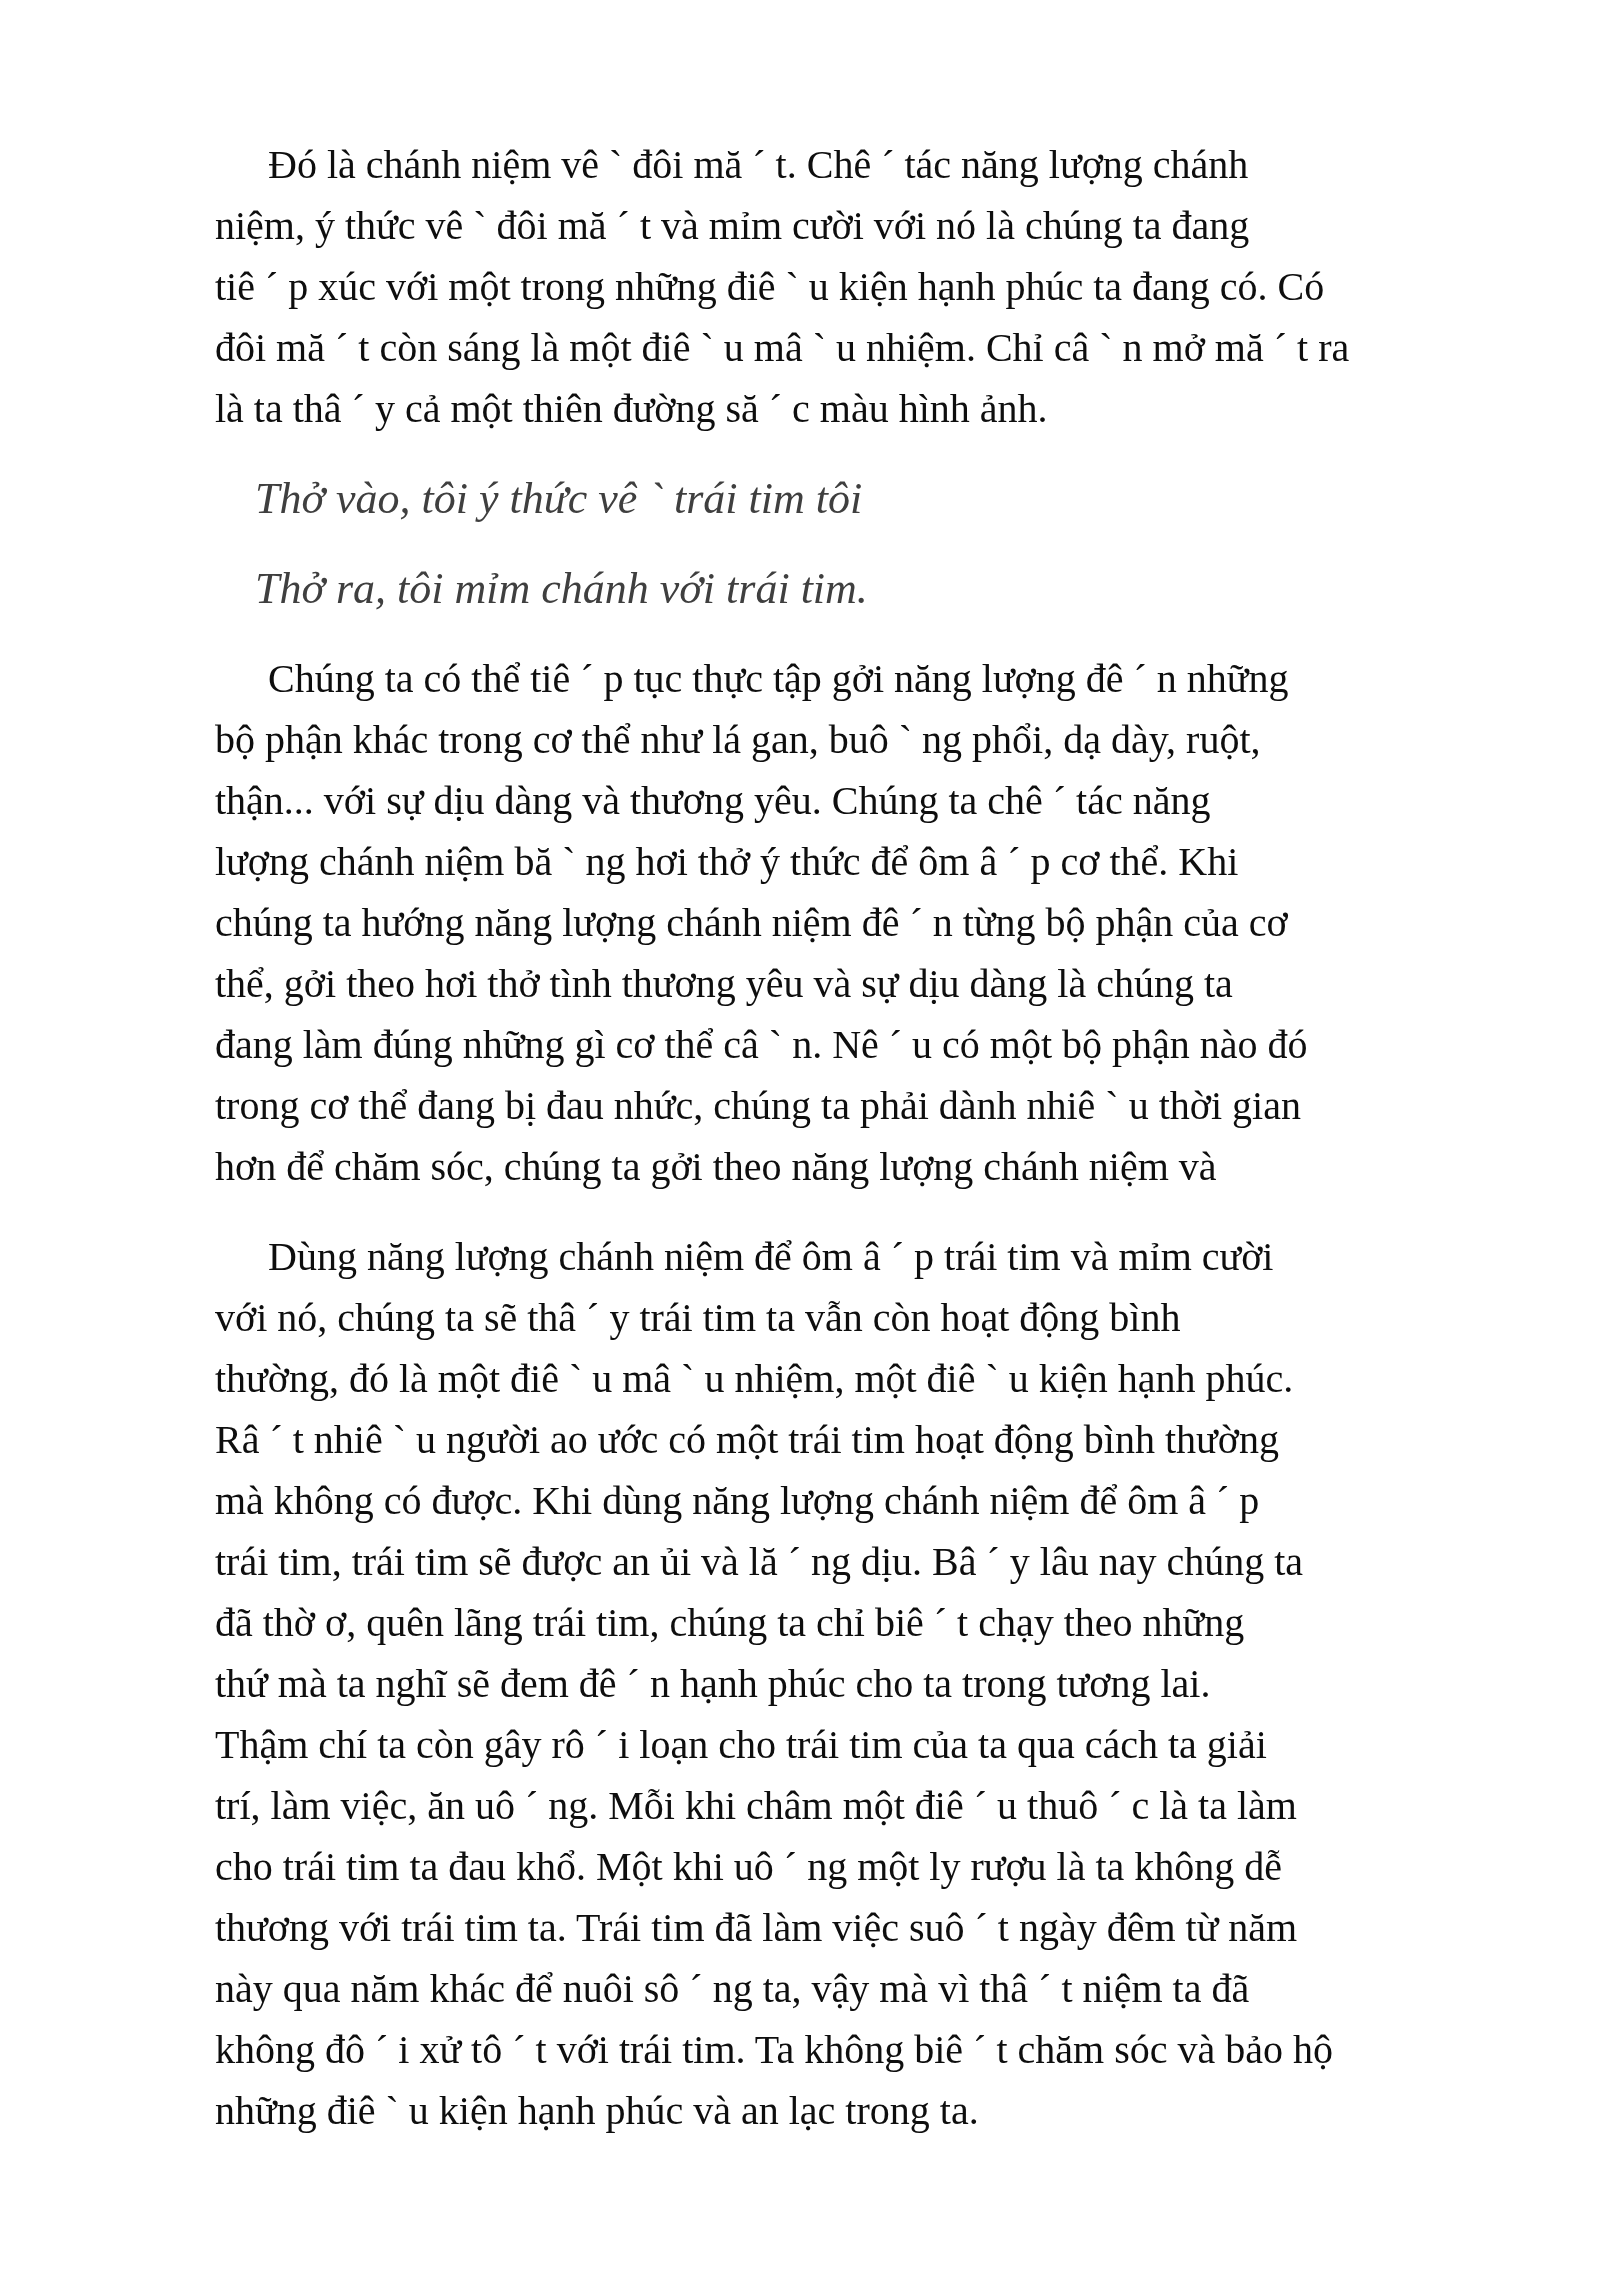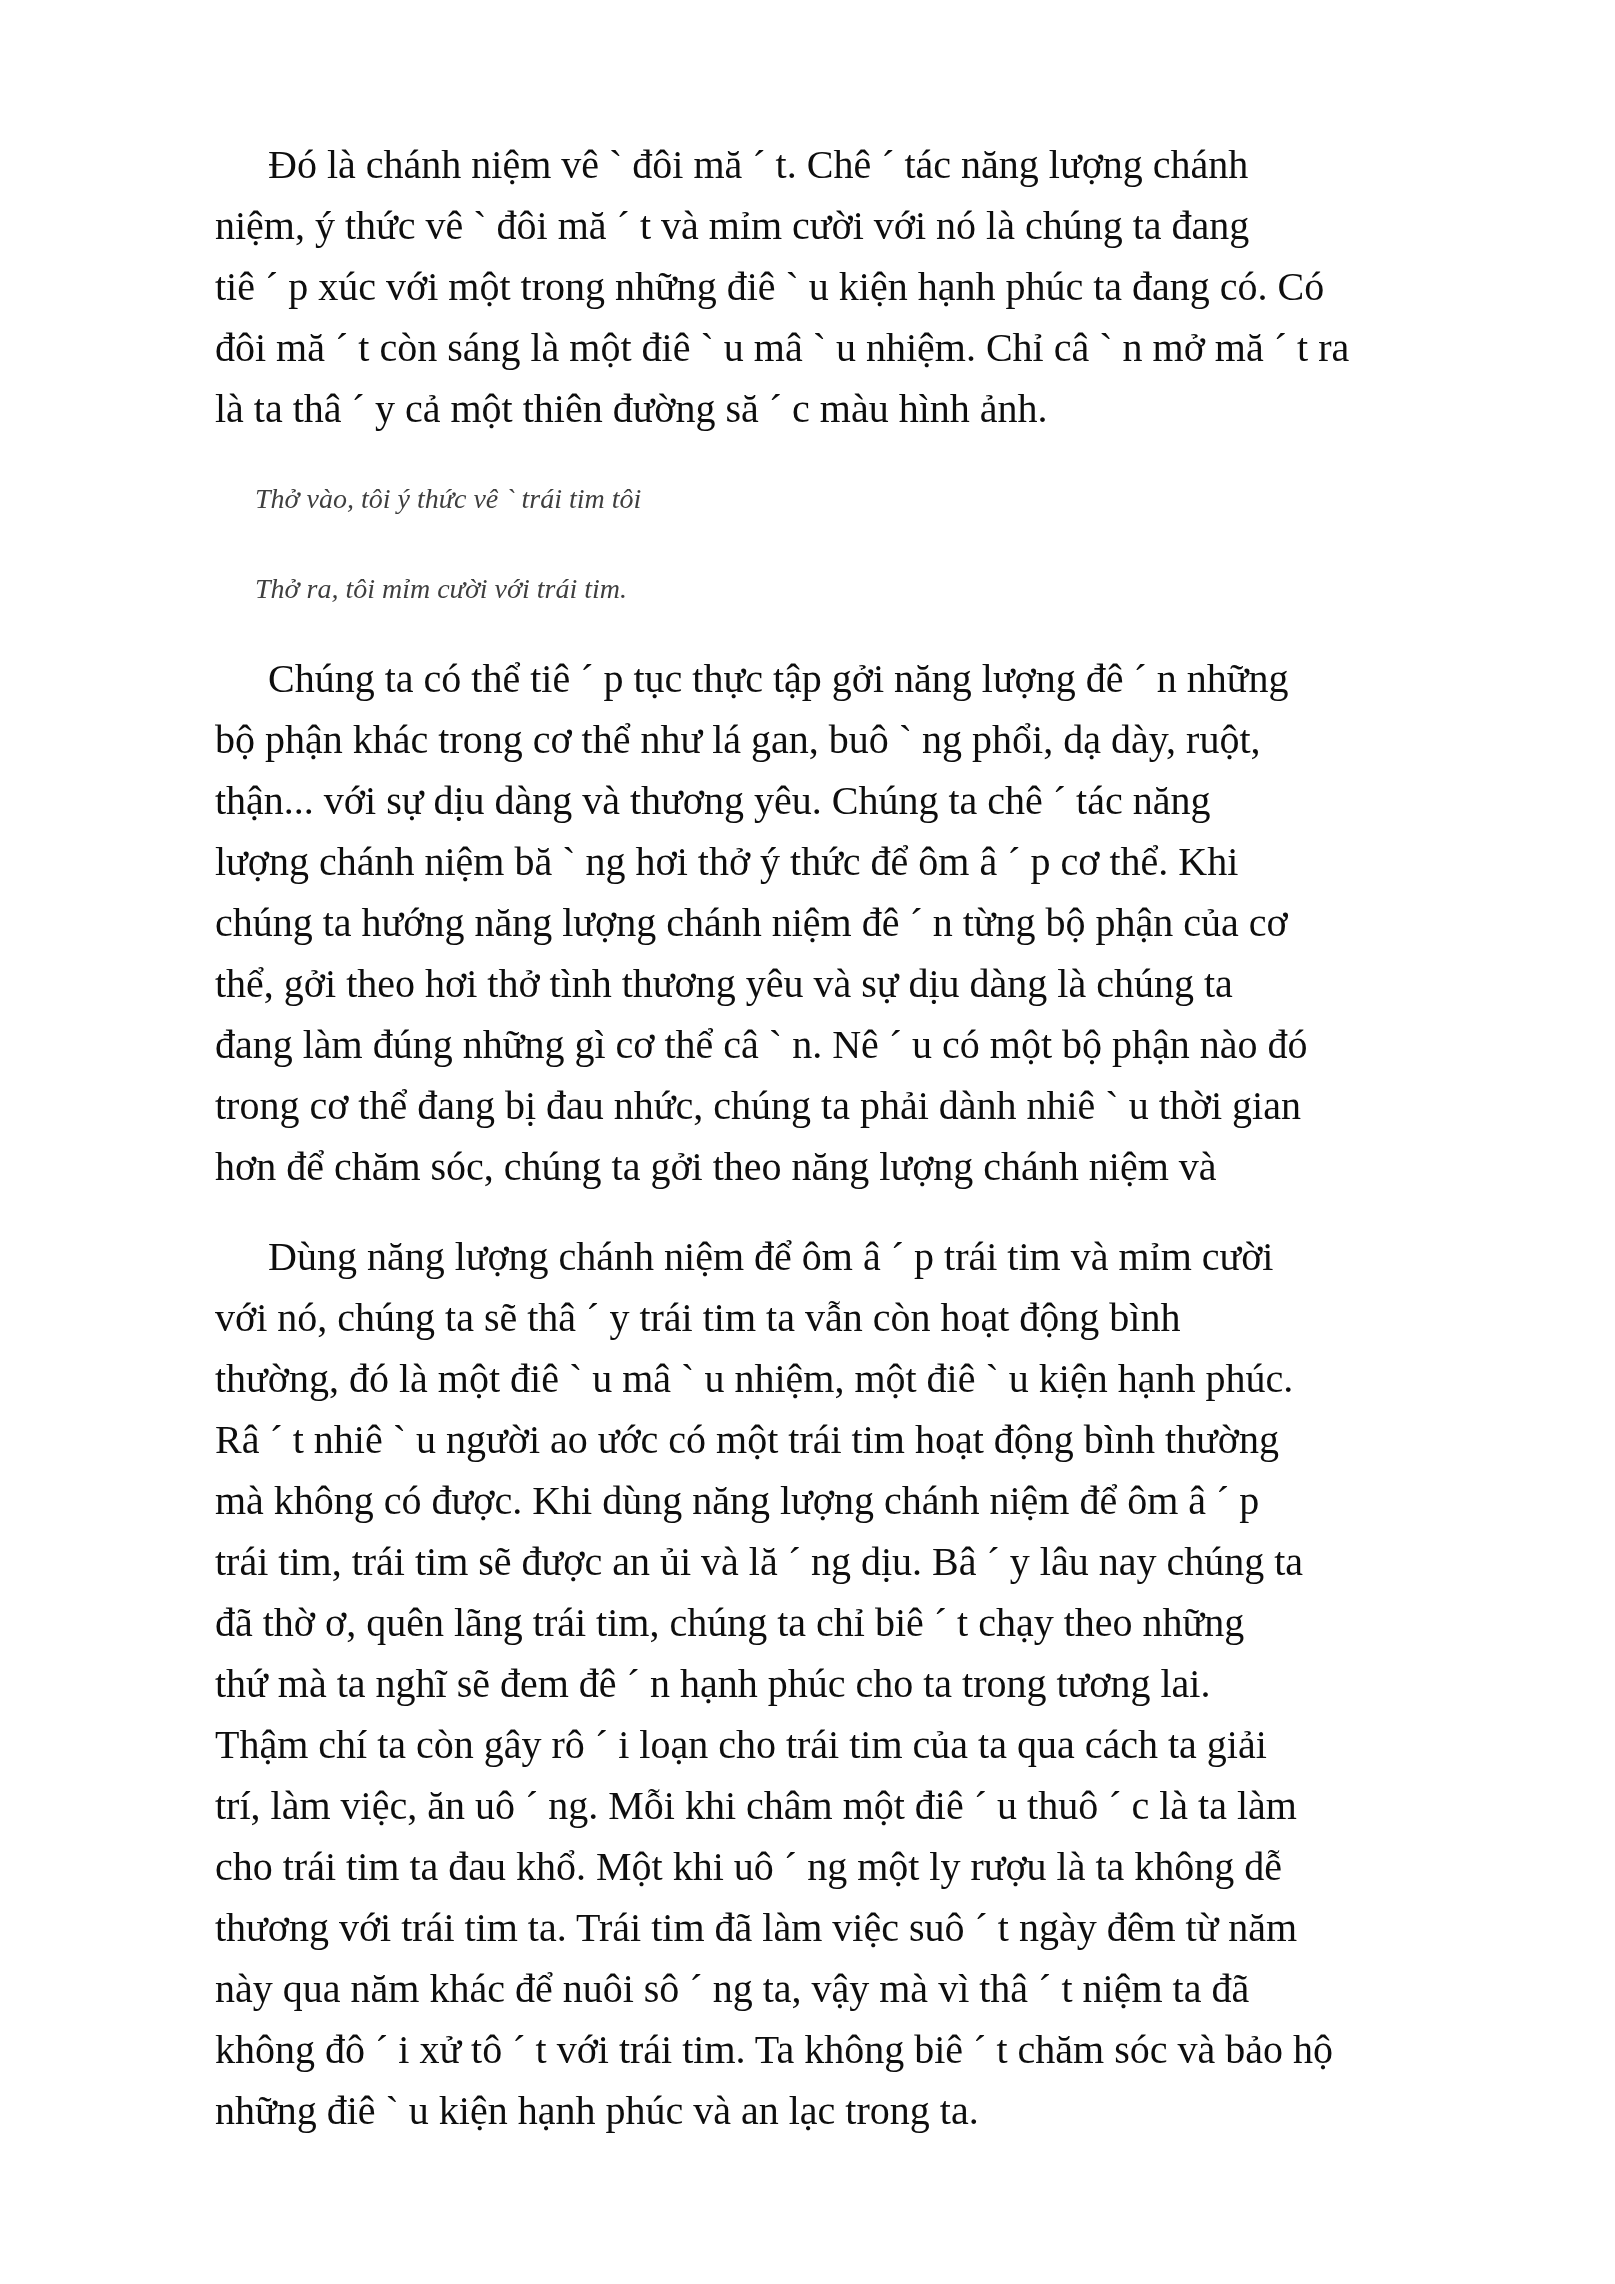--- a/index.html
+++ b/index.html
@@ -21,41 +21,41 @@
     margin: 0 0 29px 0;
     font-size: 40px;
     line-height: 61px;
     color: #0e0e0e;
     white-space: pre;
     text-indent: 53px;
     letter-spacing: 0px;
   }
   .quote-line {
     margin: 0 0 29px 0;
-    font-size: 28px;
+    font-size: 44px;
     line-height: 61px;
     color: #3f3f3f;
     font-style: italic;
     white-space: pre;
     padding-left: 40px;
   }
 </style>
 </head>
 <body>
 
 <div class="page">
   <p class="body-para">Đó là chánh niệm vê ` đôi mă ´ t. Chê ´ tác năng lượng chánh
 niệm, ý thức vê ` đôi mă ´ t và mỉm cười với nó là chúng ta đang
 tiê ´ p xúc với một trong những điê ` u kiện hạnh phúc ta đang có. Có
 đôi mă ´ t còn sáng là một điê ` u mâ ` u nhiệm. Chỉ câ ` n mở mă ´ t ra
 là ta thâ ´ y cả một thiên đường să ´ c màu hình ảnh.</p>
 
   <p class="quote-line">Thở vào, tôi ý thức vê ` trái tim tôi</p>
 
-  <p class="quote-line">Thở ra, tôi mỉm cười với trái tim.</p>
+  <p class="quote-line">Thở ra, tôi mỉm chánh với trái tim.</p>
 
   <p class="body-para">Chúng ta có thể tiê ´ p tục thực tập gởi năng lượng đê ´ n những
 bộ phận khác trong cơ thể như lá gan, buô ` ng phổi, dạ dày, ruột,
 thận... với sự dịu dàng và thương yêu. Chúng ta chê ´ tác năng
 lượng chánh niệm bă ` ng hơi thở ý thức để ôm â ´ p cơ thể. Khi
 chúng ta hướng năng lượng chánh niệm đê ´ n từng bộ phận của cơ
 thể, gởi theo hơi thở tình thương yêu và sự dịu dàng là chúng ta
 đang làm đúng những gì cơ thể câ ` n. Nê ´ u có một bộ phận nào đó
 trong cơ thể đang bị đau nhức, chúng ta phải dành nhiê ` u thời gian
 hơn để chăm sóc, chúng ta gởi theo năng lượng chánh niệm và</p>

